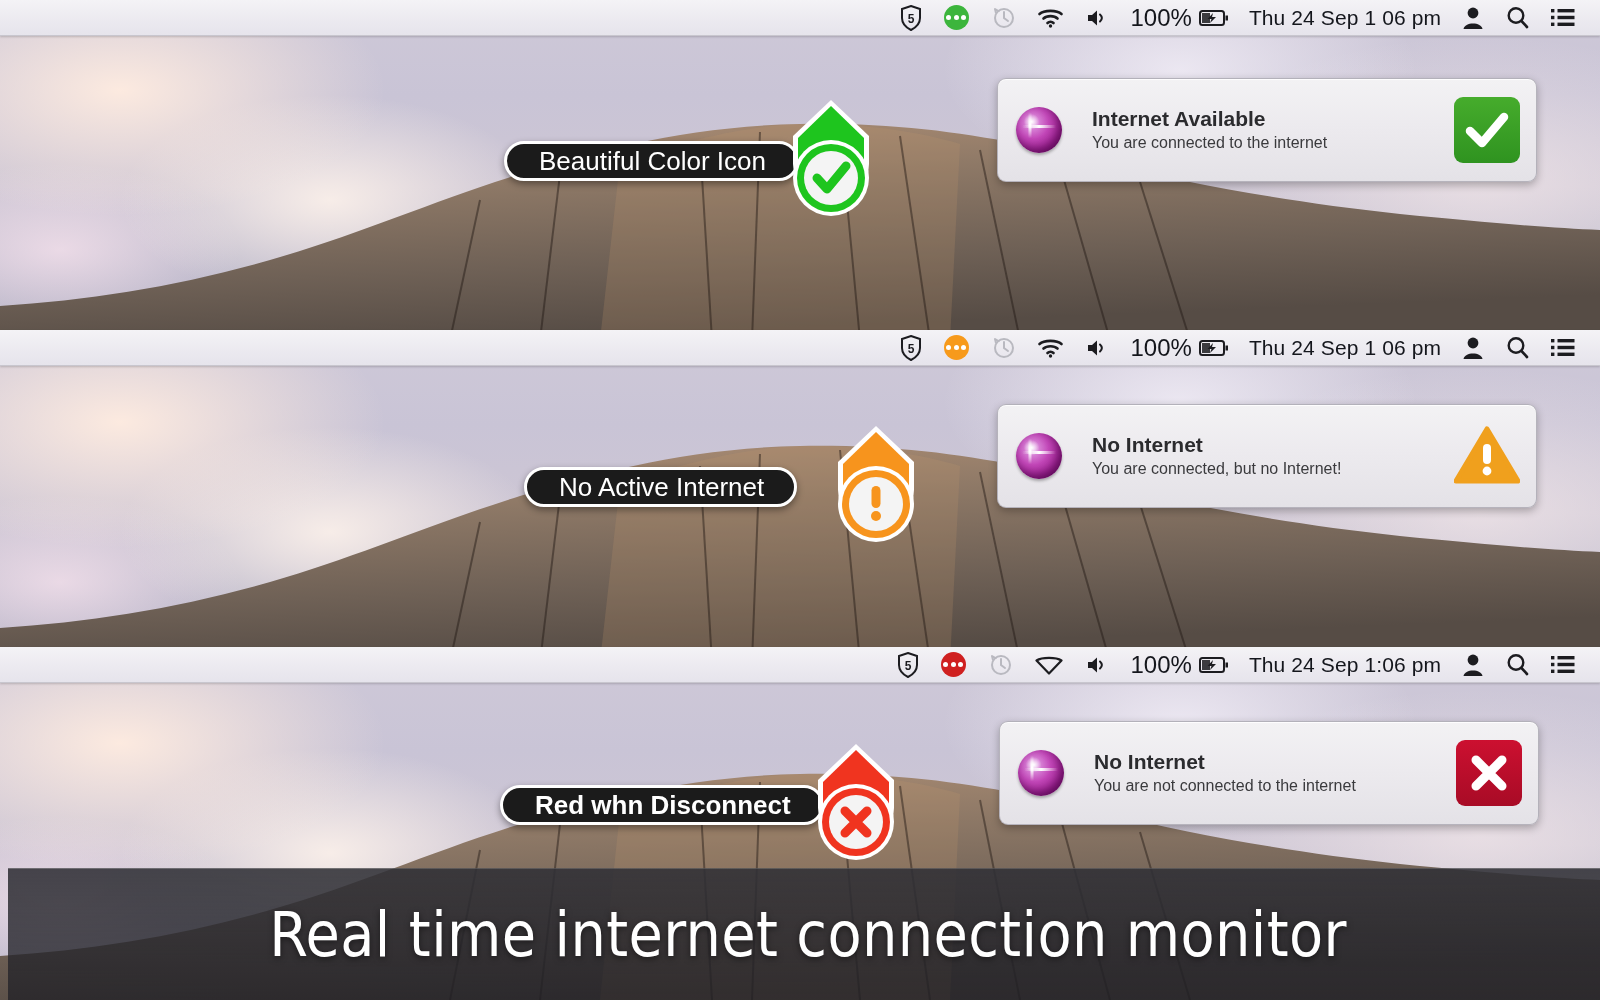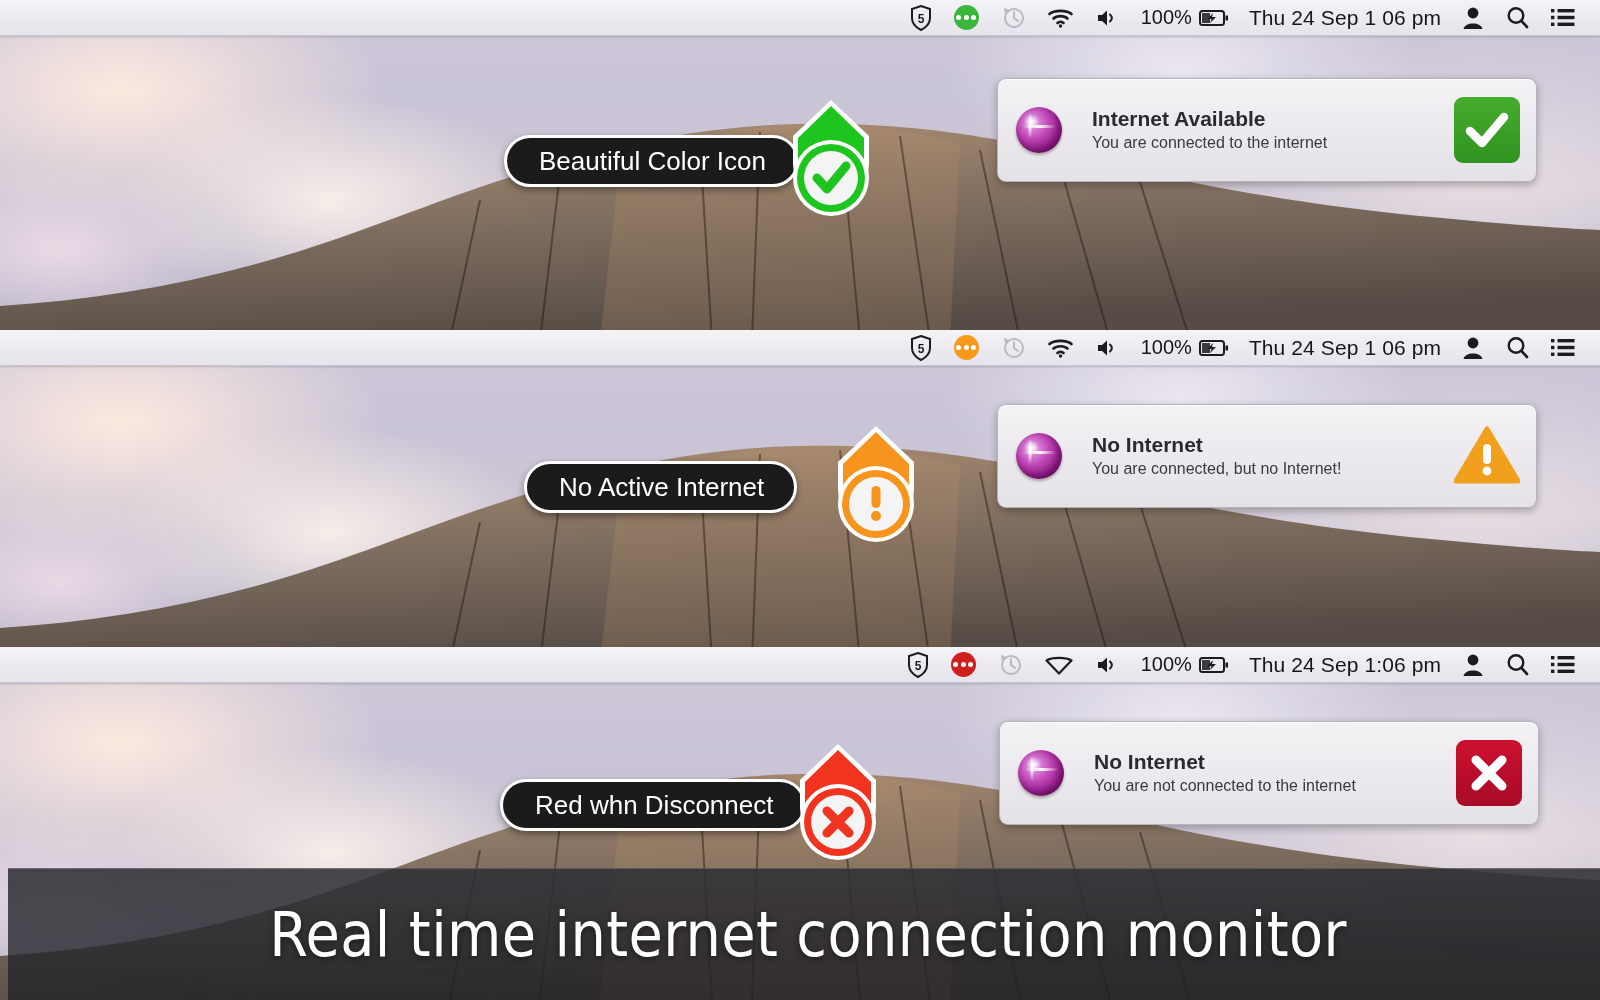--- a/index.html
+++ b/index.html
@@ -36,21 +36,21 @@
     box-shadow:0 1px 2px rgba(0,0,0,.18);
   }
   .menubar.mb1 { top:0; }
   .menubar.mb2 { top:330px; }
   .menubar.mb3 { top:647px; }
   .mb-items { display:flex; align-items:center; gap:0px; }
   .mb-item { display:flex; align-items:center; justify-content:center;
              height:36px; padding:0 11px; }
   .mb-clock { font-size:21px; color:#14161c; letter-spacing:.1px; padding:0 10px;
               white-space:nowrap; }
-  .mb-batt { font-size:20px; color:#14161c; display:flex; align-items:center; gap:7px;
+  .mb-batt { font-size:24px; color:#14161c; display:flex; align-items:center; gap:7px;
              padding:0 10px; white-space:nowrap; }
 
   
   .dots { width:25px; height:25px; border-radius:50%;
           display:flex; align-items:center; justify-content:center; gap:2.5px; }
   .dots i { width:5px; height:5px; border-radius:50%; background:#fff; display:block; }
   .dots.green  { background:#3cb53c; }
   .dots.orange { background:#f79a1b; }
   .dots.red    { background:#cf2020; }
 
@@ -90,24 +90,24 @@
   .nbadge { width:66px; height:66px; border-radius:9px; flex:0 0 auto;
             display:flex; align-items:center; justify-content:center; }
   .nbadge.ok   { background:linear-gradient(180deg,#46ac2c,#2f9320); }
   .nbadge.warn { background:none; }
   .nbadge.err  { background:linear-gradient(180deg,#cc1030,#a80b26); }
 
   
   .callout { position:absolute; z-index:28; display:flex; align-items:center; }
   .callout.c1 { left:504px; top:98px; }
   .callout.c2 { left:524px; top:424px;gap:47px; }
-  .callout.c3 { left:500px; top:742px; }
+  .callout.c3 { left:500px; top:742px;font-weight:bold; }
 
   .pill {
-    height:52px; border-radius:26px; background:#1b1b1b;
+    height:40px; border-radius:26px; background:#1b1b1b;
     border:3px solid #ffffff; display:flex; align-items:center;
     padding:0 30px 0 32px; color:#fff; font-size:26px; white-space:nowrap;
     box-shadow:0 3px 7px rgba(0,0,0,.4);
     position:relative; z-index:1;
   }
   .pin {
     position:relative; margin-left:-16px; z-index:2;
     width:96px; height:126px;
   }
   .pin svg { position:absolute; left:0; top:0; }

